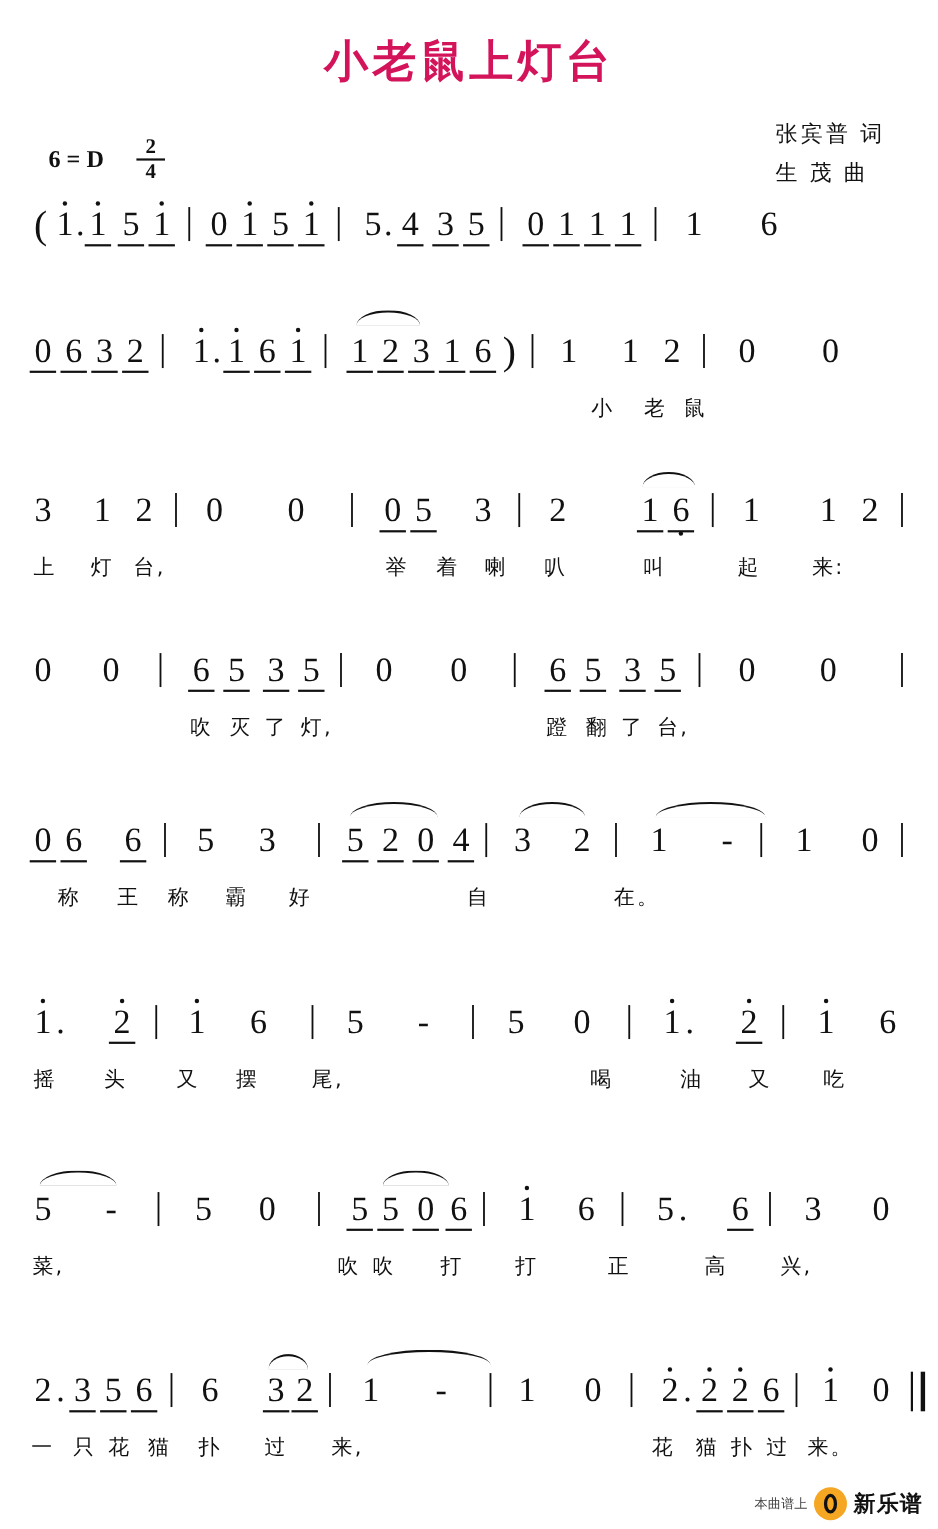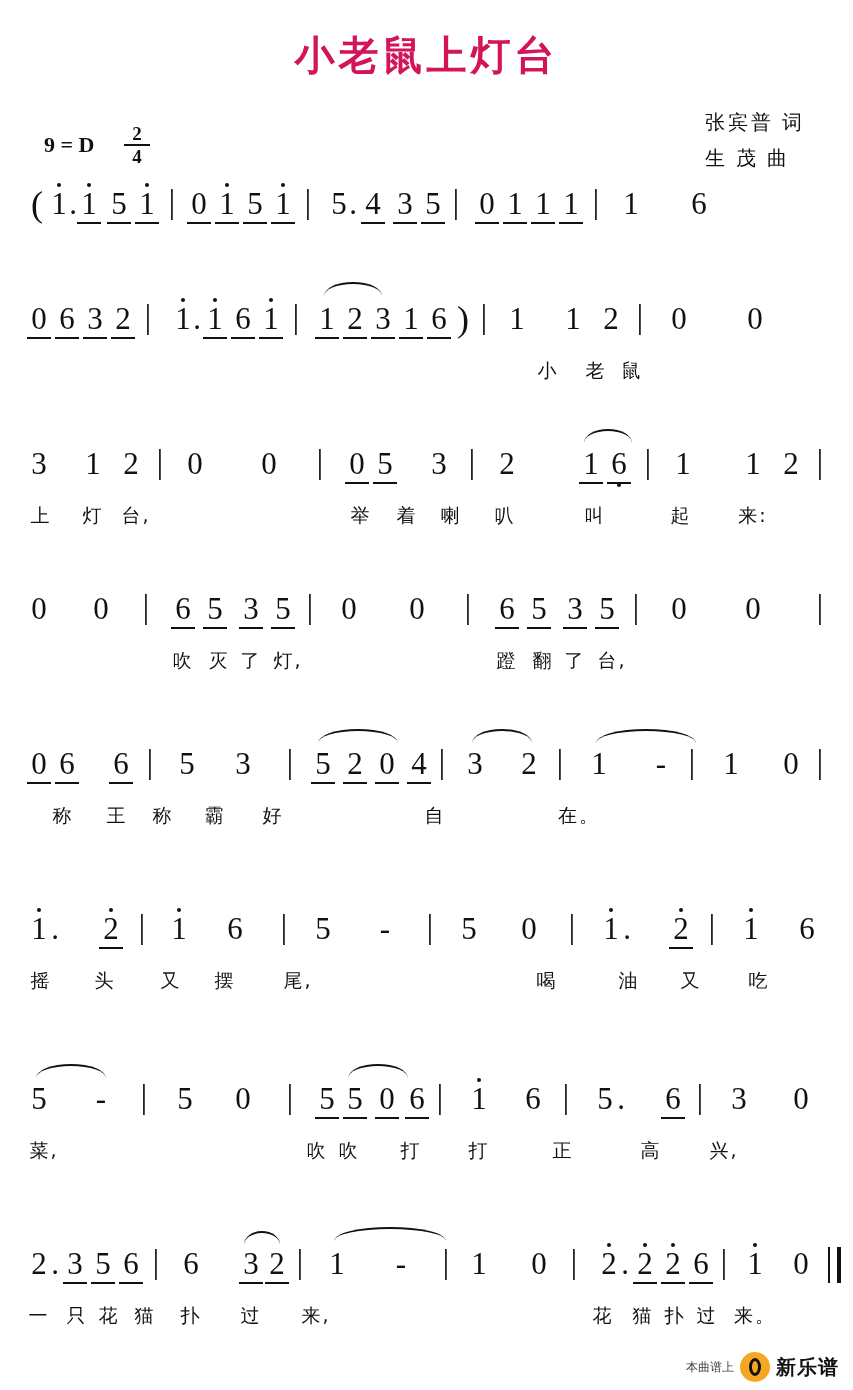--- a/index.html
+++ b/index.html
@@ -199,21 +199,21 @@
 </head>
 <body>
 
 <div class="title">小老鼠上灯台</div>
 
 <div class="credits">
   <div>张宾普 词</div>
   <div>生 茂 曲</div>
 </div>
 
-<div class="keysig">9 = D</div>
+<div class="keysig">6 = D</div>
 <div class="meter">
   <span class="num">2</span>
   <span class="bar"></span>
   <span class="den">4</span>
 </div>
 
 <div class="system" style="top:185px;">
   <div class="notes">
     <span class="tok paren" style="left:0px;top:2px;width:18px;">(</span>
     <span class="tok note" style="left:20px;top:2px;width:22px;">1</span>

